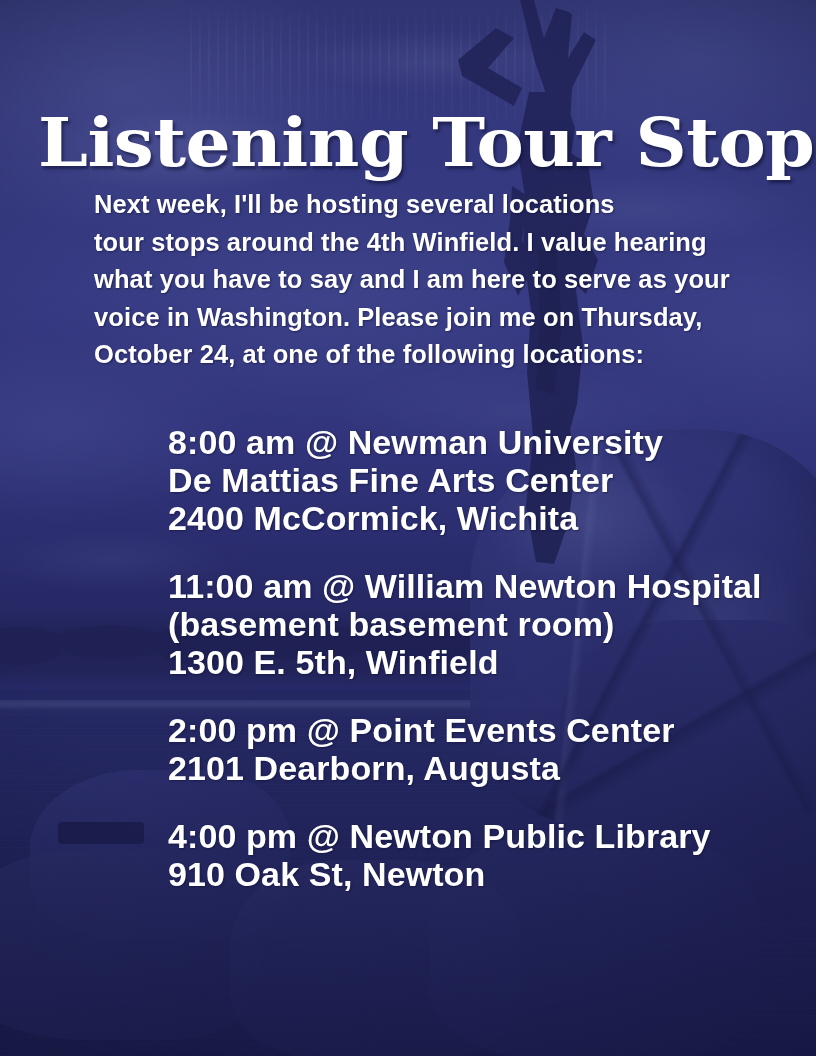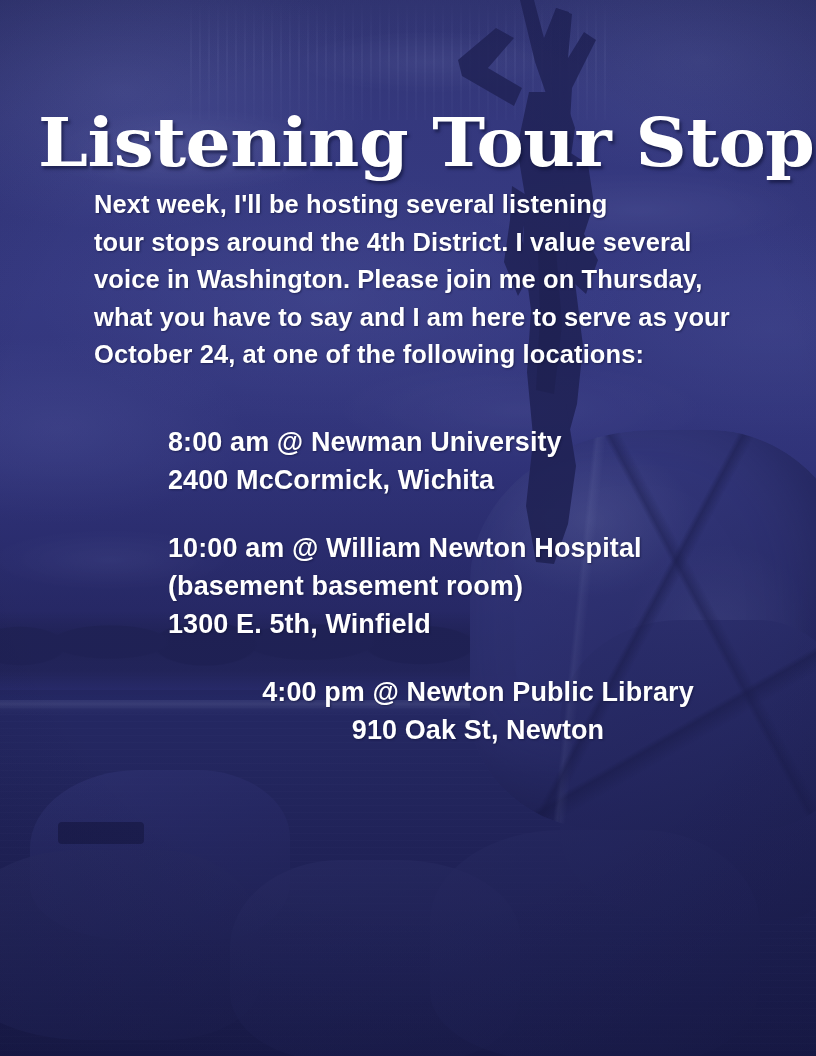--- a/index.html
+++ b/index.html
@@ -226,28 +226,28 @@
     text-shadow: 1px 1px 2px rgba(12,14,48,0.5);
   }
   .intro .ln { display: block; white-space: nowrap; }
 
   .stops {
     position: absolute;
     left: 168px;
     top: 423px;
     width: 620px;
     color: #ffffff;
-    font-size: 27px;
+    font-size: 34px;
     font-weight: 700;
     line-height: 38px;
     letter-spacing: .1px;
     text-shadow: 1px 1px 2px rgba(12,14,48,0.5);
   }
   .stop { margin-bottom: 30px; }
-  .stop:last-child { margin-bottom: 12px; text-align: center; }
+  .stop:last-child { margin-bottom: 12px; }
   .stop .ln { display: block; white-space: nowrap; }
 </style>
 </head>
 <body>
 
 <div id="poster">
 
   <div class="bg-layer bg-sky"></div>
   <div class="bg-layer bg-clouds"></div>
   <div class="bg-layer bg-water"></div>
@@ -292,40 +292,45 @@
   </div>
 
   <div class="bg-layer bg-wash"></div>
   <div class="bg-layer bg-vignette"></div>
 
   <div class="content">
 
     <h1 class="poster-title">Listening Tour Stops</h1>
 
     <div class="intro">
-      <span class="ln">Next week, I'll be hosting several listening</span>
-      <span class="ln">tour stops around the 4th District. I value several</span>
+      <span class="ln">Next week, I'll be hosting several locations</span>
+      <span class="ln">tour stops around the 4th Winfield. I value hearing</span>
+      <span class="ln">what you have to say and I am here to serve as your</span>
       <span class="ln">voice in Washington. Please join me on Thursday,</span>
-      <span class="ln">what you have to say and I am here to serve as your</span>
       <span class="ln">October 24, at one of the following locations:</span>
     </div>
 
     <div class="stops">
 
       <div class="stop">
         <span class="ln">8:00 am @ Newman University</span>
+        <span class="ln">De Mattias Fine Arts Center</span>
         <span class="ln">2400 McCormick, Wichita</span>
       </div>
 
       <div class="stop">
-        <span class="ln">10:00 am @ William Newton Hospital</span>
+        <span class="ln">11:00 am @ William Newton Hospital</span>
         <span class="ln">(basement basement room)</span>
         <span class="ln">1300 E. 5th, Winfield</span>
       </div>
 
+      <div class="stop">
+        <span class="ln">2:00 pm @ Point Events Center</span>
+        <span class="ln">2101 Dearborn, Augusta</span>
+      </div>
 
       <div class="stop">
         <span class="ln">4:00 pm @ Newton Public Library</span>
         <span class="ln">910 Oak St, Newton</span>
       </div>
 
     </div>
   </div>
 </div>
 

